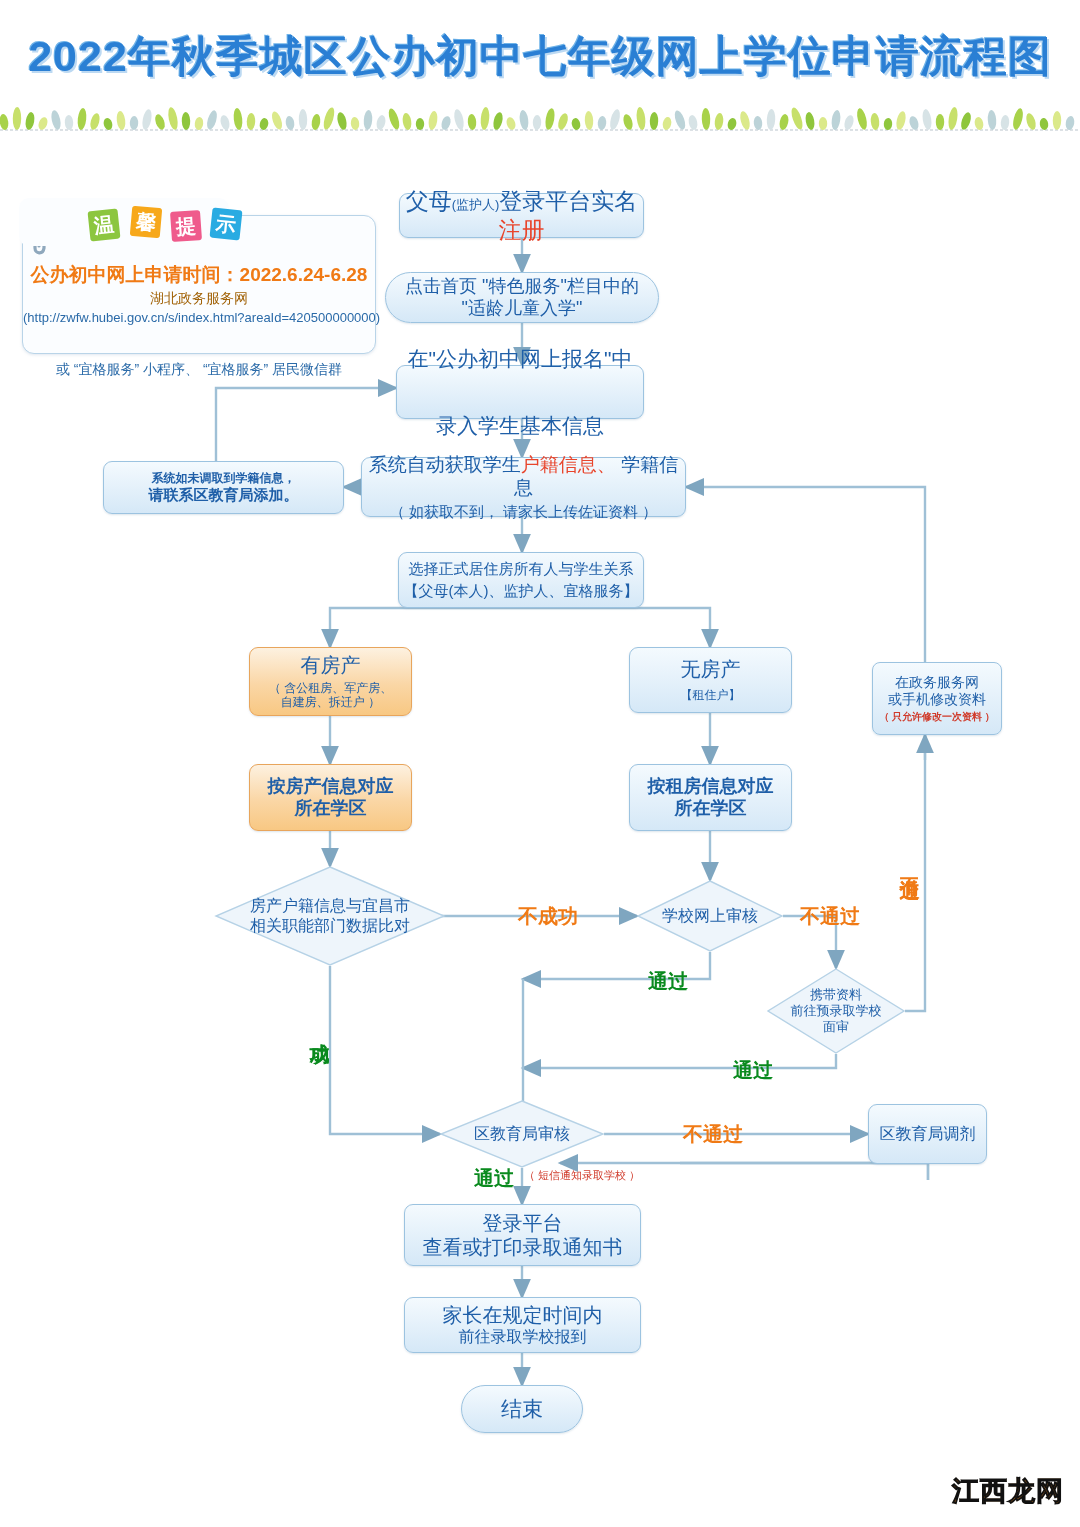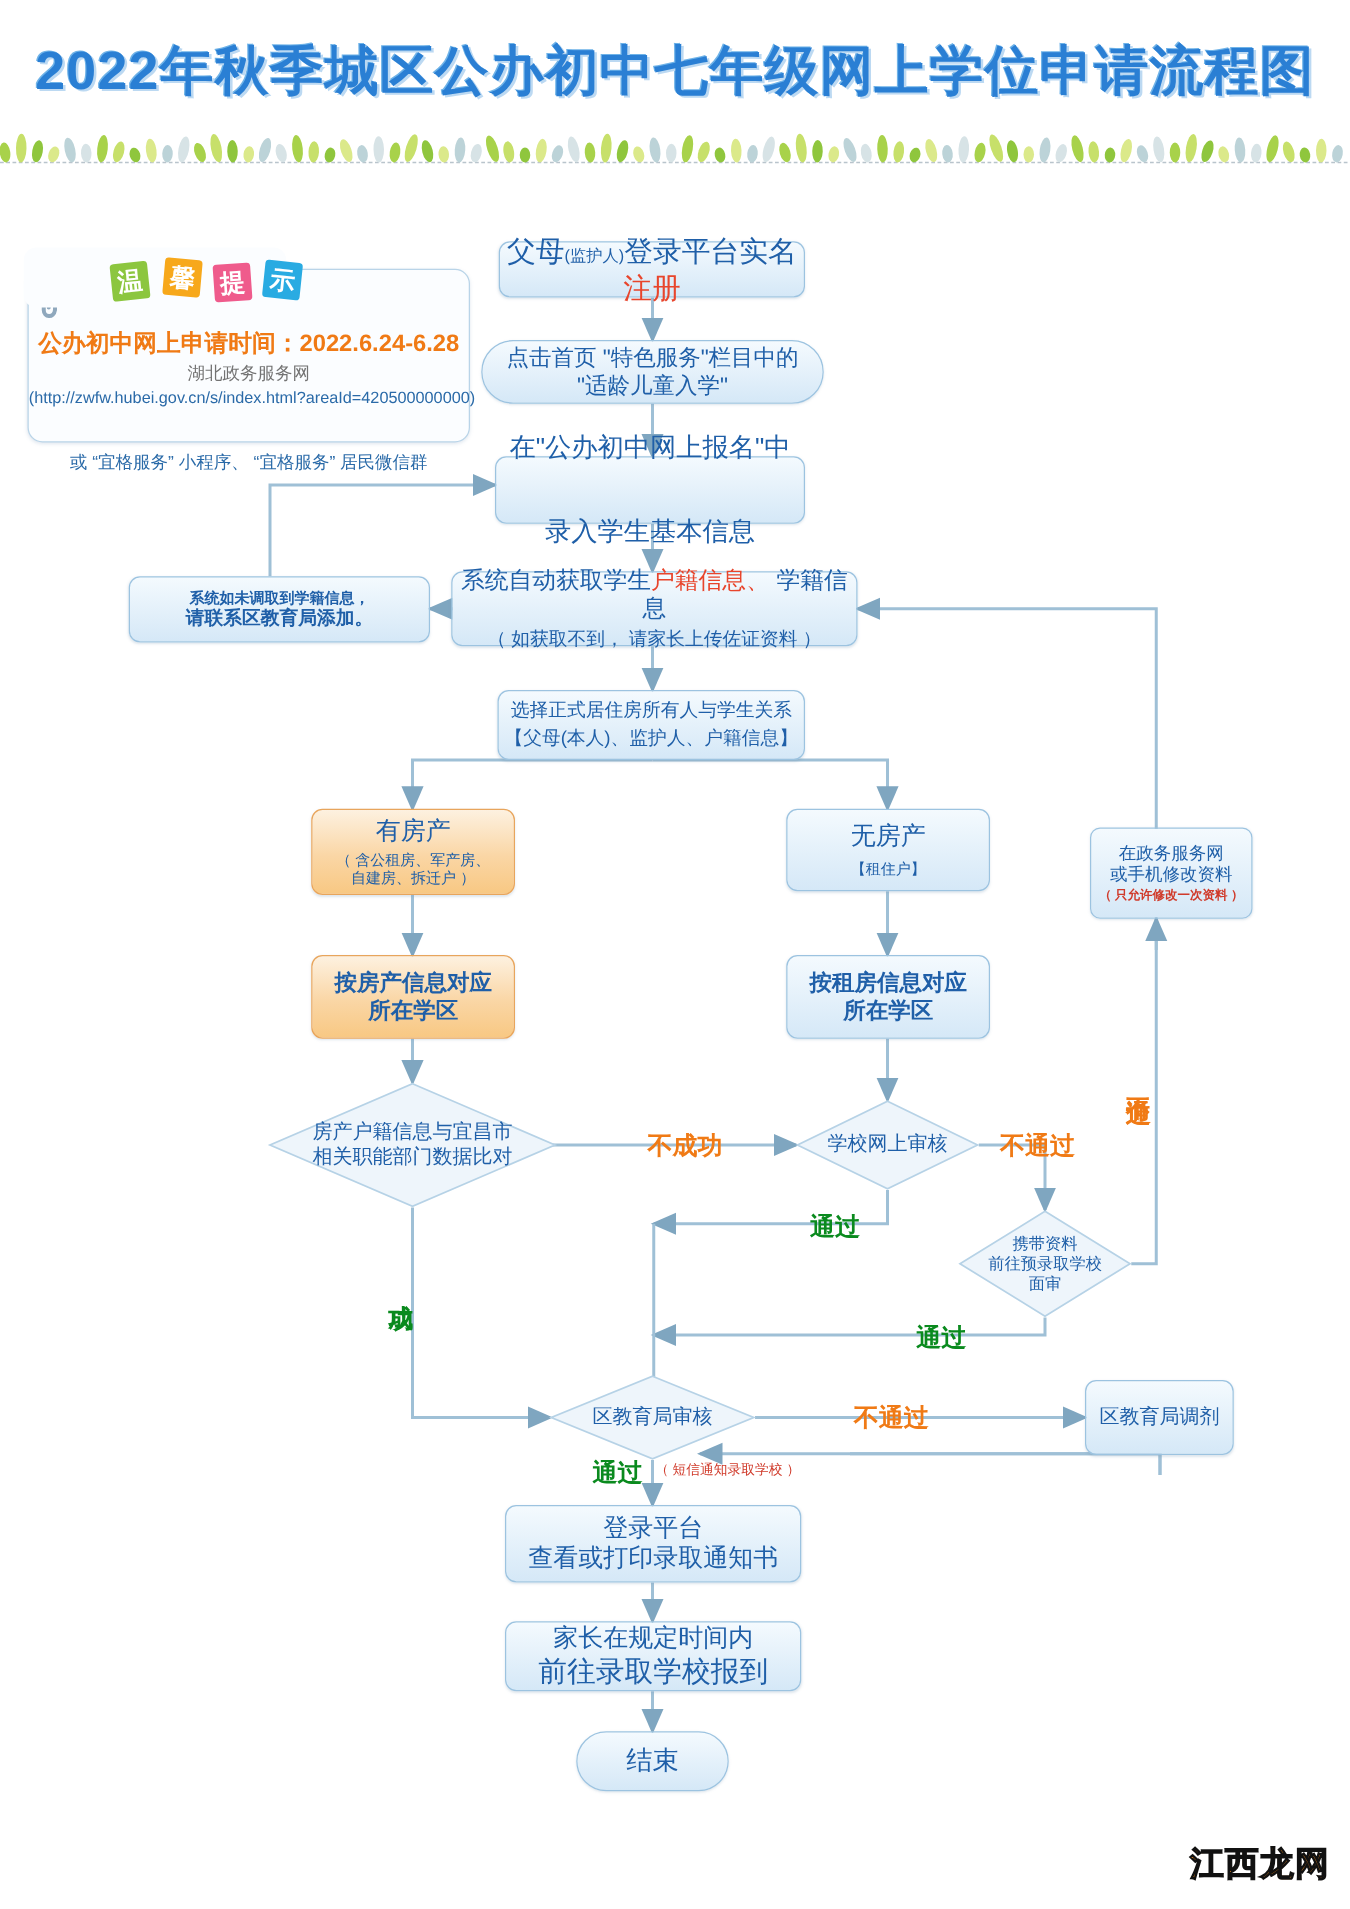--- a/index.html
+++ b/index.html
@@ -72,21 +72,21 @@
     background:#fbfdff;border-radius:10px;
   }
   .tile{
     position:absolute;width:30px;height:30px;color:#fff;font-size:20px;font-weight:bold;
     display:flex;align-items:center;justify-content:center;border-radius:3px;
   }
   .tip-time{
     position:absolute;left:0;top:46px;width:352px;text-align:center;
     font-size:19px;font-weight:bold;color:#f07a15;white-space:nowrap;
   }
-  .tip-l2{position:absolute;left:0;top:74px;width:352px;text-align:center;font-size:14px;color:#737373;}
+  .tip-l2{position:absolute;left:0;top:74px;width:352px;text-align:center;font-size:14px;color:#a16207;}
   .tip-l3{position:absolute;left:0;top:94px;width:352px;text-align:center;font-size:13px;color:#2a6aa8;white-space:nowrap;}
   .tip-l4{position:absolute;left:0;top:114px;width:352px;text-align:center;font-size:14px;color:#2a6aa8;white-space:nowrap;margin-top:31px;}
 
   
   .watermark{
     position:absolute;right:16px;bottom:18px;
     font-size:27px;font-weight:bold;color:#f08a1c;
     -webkit-text-stroke:1px #111;letter-spacing:1px;
   }
   svg{overflow:visible;}
@@ -293,21 +293,21 @@
 
   <div class="node" style="left:361px;top:457px;width:325px;height:60px;">
     <div class="l1" style="font-size:19px;">
       <span>系统自动获取学生</span><span class="red">户籍信息、</span><span> 学籍信息</span>
     </div>
     <div class="sub" style="font-size:15px;">（ 如获取不到， 请家长上传佐证资料 ）</div>
   </div>
 
   <div class="node" style="left:398px;top:552px;width:246px;height:56px;">
     <div class="l1" style="font-size:15px;">选择正式居住房所有人与学生关系</div>
-    <div class="l2" style="font-size:15px;margin-top:4px;">【父母(本人)、监护人、户籍信息】</div>
+    <div class="l2" style="font-size:15px;margin-top:4px;">【父母(本人)、监护人、宜格服务】</div>
   </div>
 
   <div class="node orange" style="left:249px;top:647px;width:163px;height:69px;">
     <div class="l1" style="font-size:20px;">有房产</div>
     <div class="sub" style="font-size:12px;margin-top:3px;">（ 含公租房、军产房、</div>
     <div class="sub" style="font-size:12px;margin-top:0;">自建房、拆迁户 ）</div>
   </div>
 
   <div class="node" style="left:629px;top:647px;width:163px;height:66px;">
     <div class="l1" style="font-size:20px;">无房产</div>
@@ -334,21 +334,21 @@
     <div class="l1" style="font-size:16px;">区教育局调剂</div>
   </div>
 
   <div class="node" style="left:404px;top:1204px;width:237px;height:62px;">
     <div class="l1" style="font-size:20px;">登录平台</div>
     <div class="l2" style="font-size:20px;">查看或打印录取通知书</div>
   </div>
 
   <div class="node" style="left:404px;top:1297px;width:237px;height:56px;">
     <div class="l1" style="font-size:20px;">家长在规定时间内</div>
-    <div class="l2" style="font-size:23px;">前往录取学校报到</div>
+    <div class="l2" style="font-size:16px;">前往录取学校报到</div>
   </div>
 
   <div class="node pill" style="left:461px;top:1385px;width:122px;height:48px;">
     <div class="l1" style="font-size:21px;">结束</div>
   </div>
 
   <div class="diamond" style="left:215px;top:866px;width:230px;height:100px;">
     <svg class="shape" viewBox="0 0 230 100" preserveAspectRatio="none">
       <polygon points="115,1 229,50 115,99 1,50" fill="#eef5fb" stroke="#b6d2e6" stroke-width="1.4"></polygon>
     </svg>

